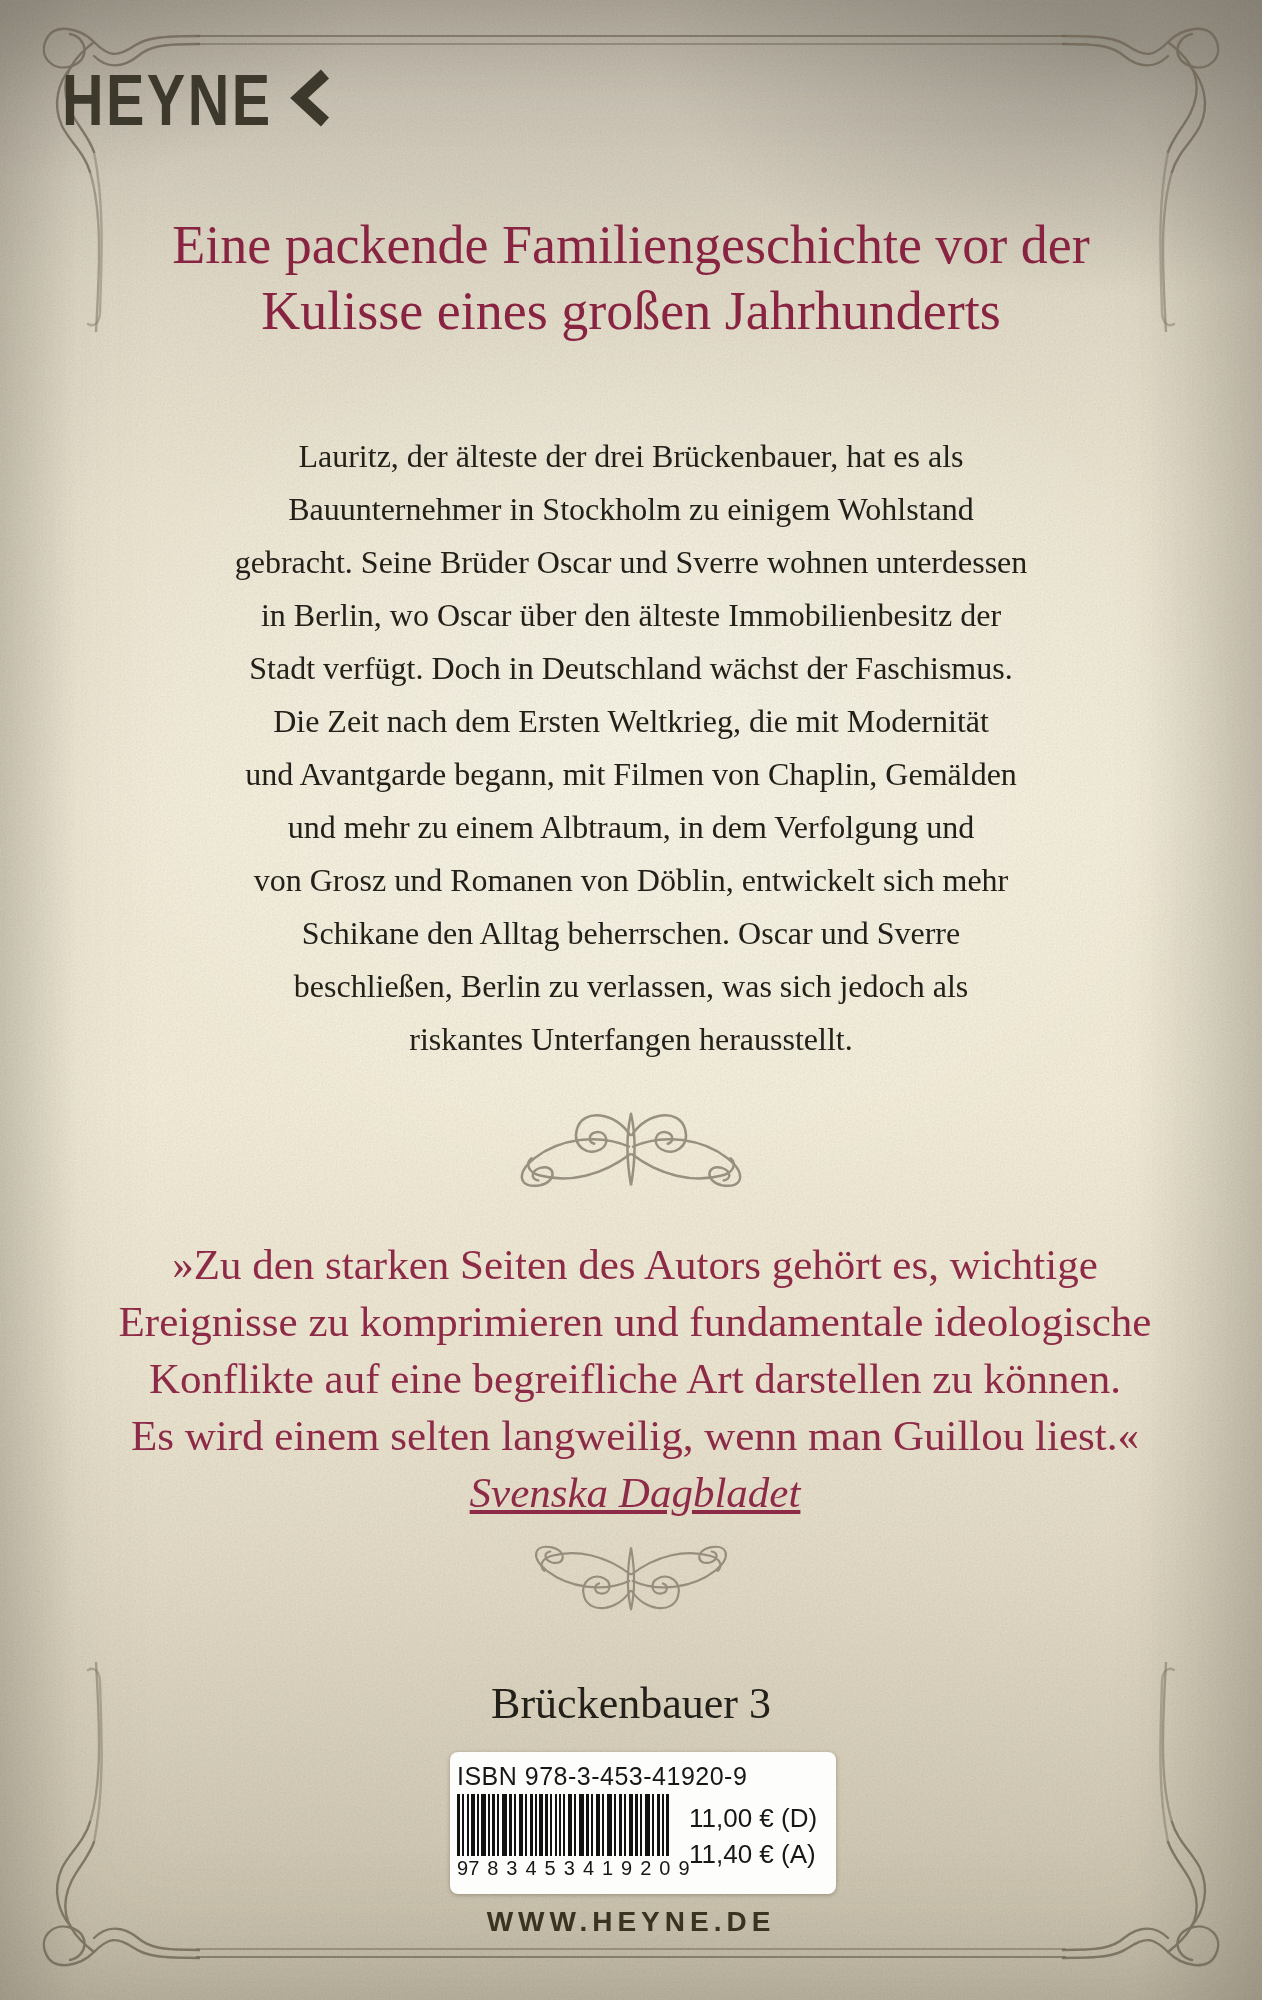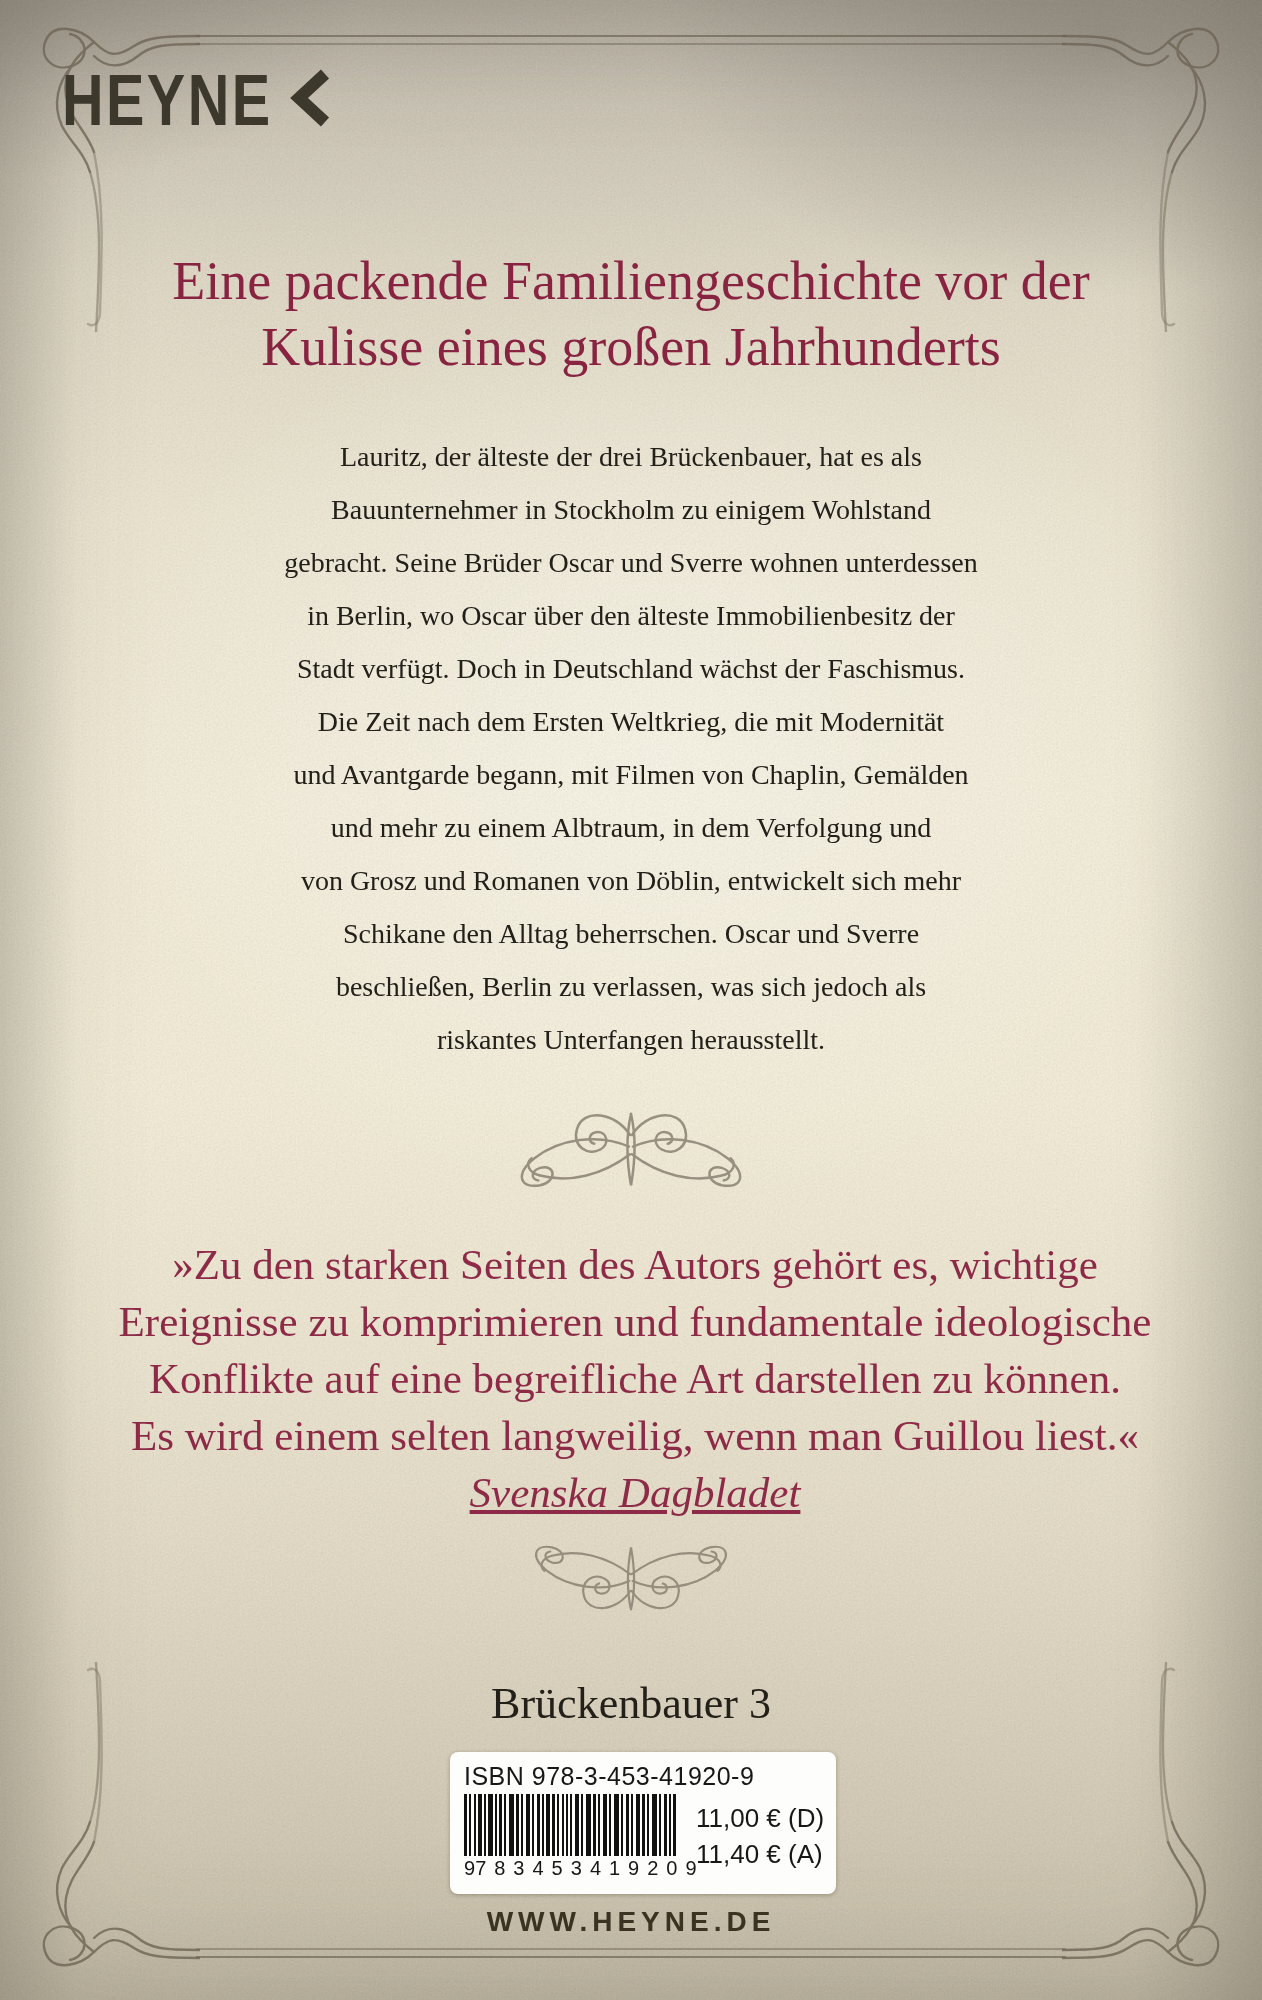--- a/index.html
+++ b/index.html
@@ -29,35 +29,35 @@
   .br{right:10px;top:1662px;transform:scale(-1,-1);}
 
   
   .logo{left:62px;top:64px;display:flex;align-items:center;gap:2px;color:#3c382c;}
   .logo .word{
     font-family:"Liberation Sans", sans-serif;font-weight:bold;font-size:72px;line-height:1;
     letter-spacing:3px;transform:scaleX(.8);transform-origin:left center;color:#3c382c;
   }
   .logo .chev{margin-left:-40px;}
 
-  .headline{top:212px;font-size:54px;line-height:66px;color:#882442;margin-top:36px;}
-  .synopsis{top:430px;font-size:28px;line-height:53px;color:#23201a;}
+  .headline{top:212px;font-size:54px;line-height:66px;color:#882442;}
+  .synopsis{top:430px;font-size:32px;line-height:53px;color:#23201a;}
   .quote{top:1236px;font-size:43px;line-height:57px;color:#8d2a47;padding-left:8px;}
   .quote .src{font-style:italic;text-decoration:underline;}
 
   .flourish{left:0;right:0;display:flex;justify-content:center;color:#8a8172;}
   .fl1{top:1108px;}
   .fl2{top:1540px;}
   .fl2 svg{transform:scaleY(-1);}
 
   .series{top:1678px;font-size:44px;color:#23201a;}
 
   .isbnbox{
     left:450px;top:1752px;width:386px;height:142px;background:#fdfdfc;border-radius:8px;
-    box-shadow:0 1px 4px rgba(60,50,30,.35);padding:10px 14px;box-sizing:border-box;
+    box-shadow:0 1px 4px rgba(60,50,30,.35);padding:10px 7px;box-sizing:border-box;
     font-family:"Liberation Sans", sans-serif;color:#171717;
   }
   .isbnbox .label{font-size:25px;line-height:28px;letter-spacing:.5px;}
   .isbnbox .row{display:flex;margin-top:4px;}
   .barcol{width:218px;}
   .bars{display:block;}
   .digits{display:flex;font-size:20px;line-height:20px;margin-top:2px;}
   .digits .lead{width:14px;}
   .digits .g1{flex:1;text-align:center;letter-spacing:8px;}
   .digits .g2{flex:1;text-align:center;letter-spacing:8px;}

